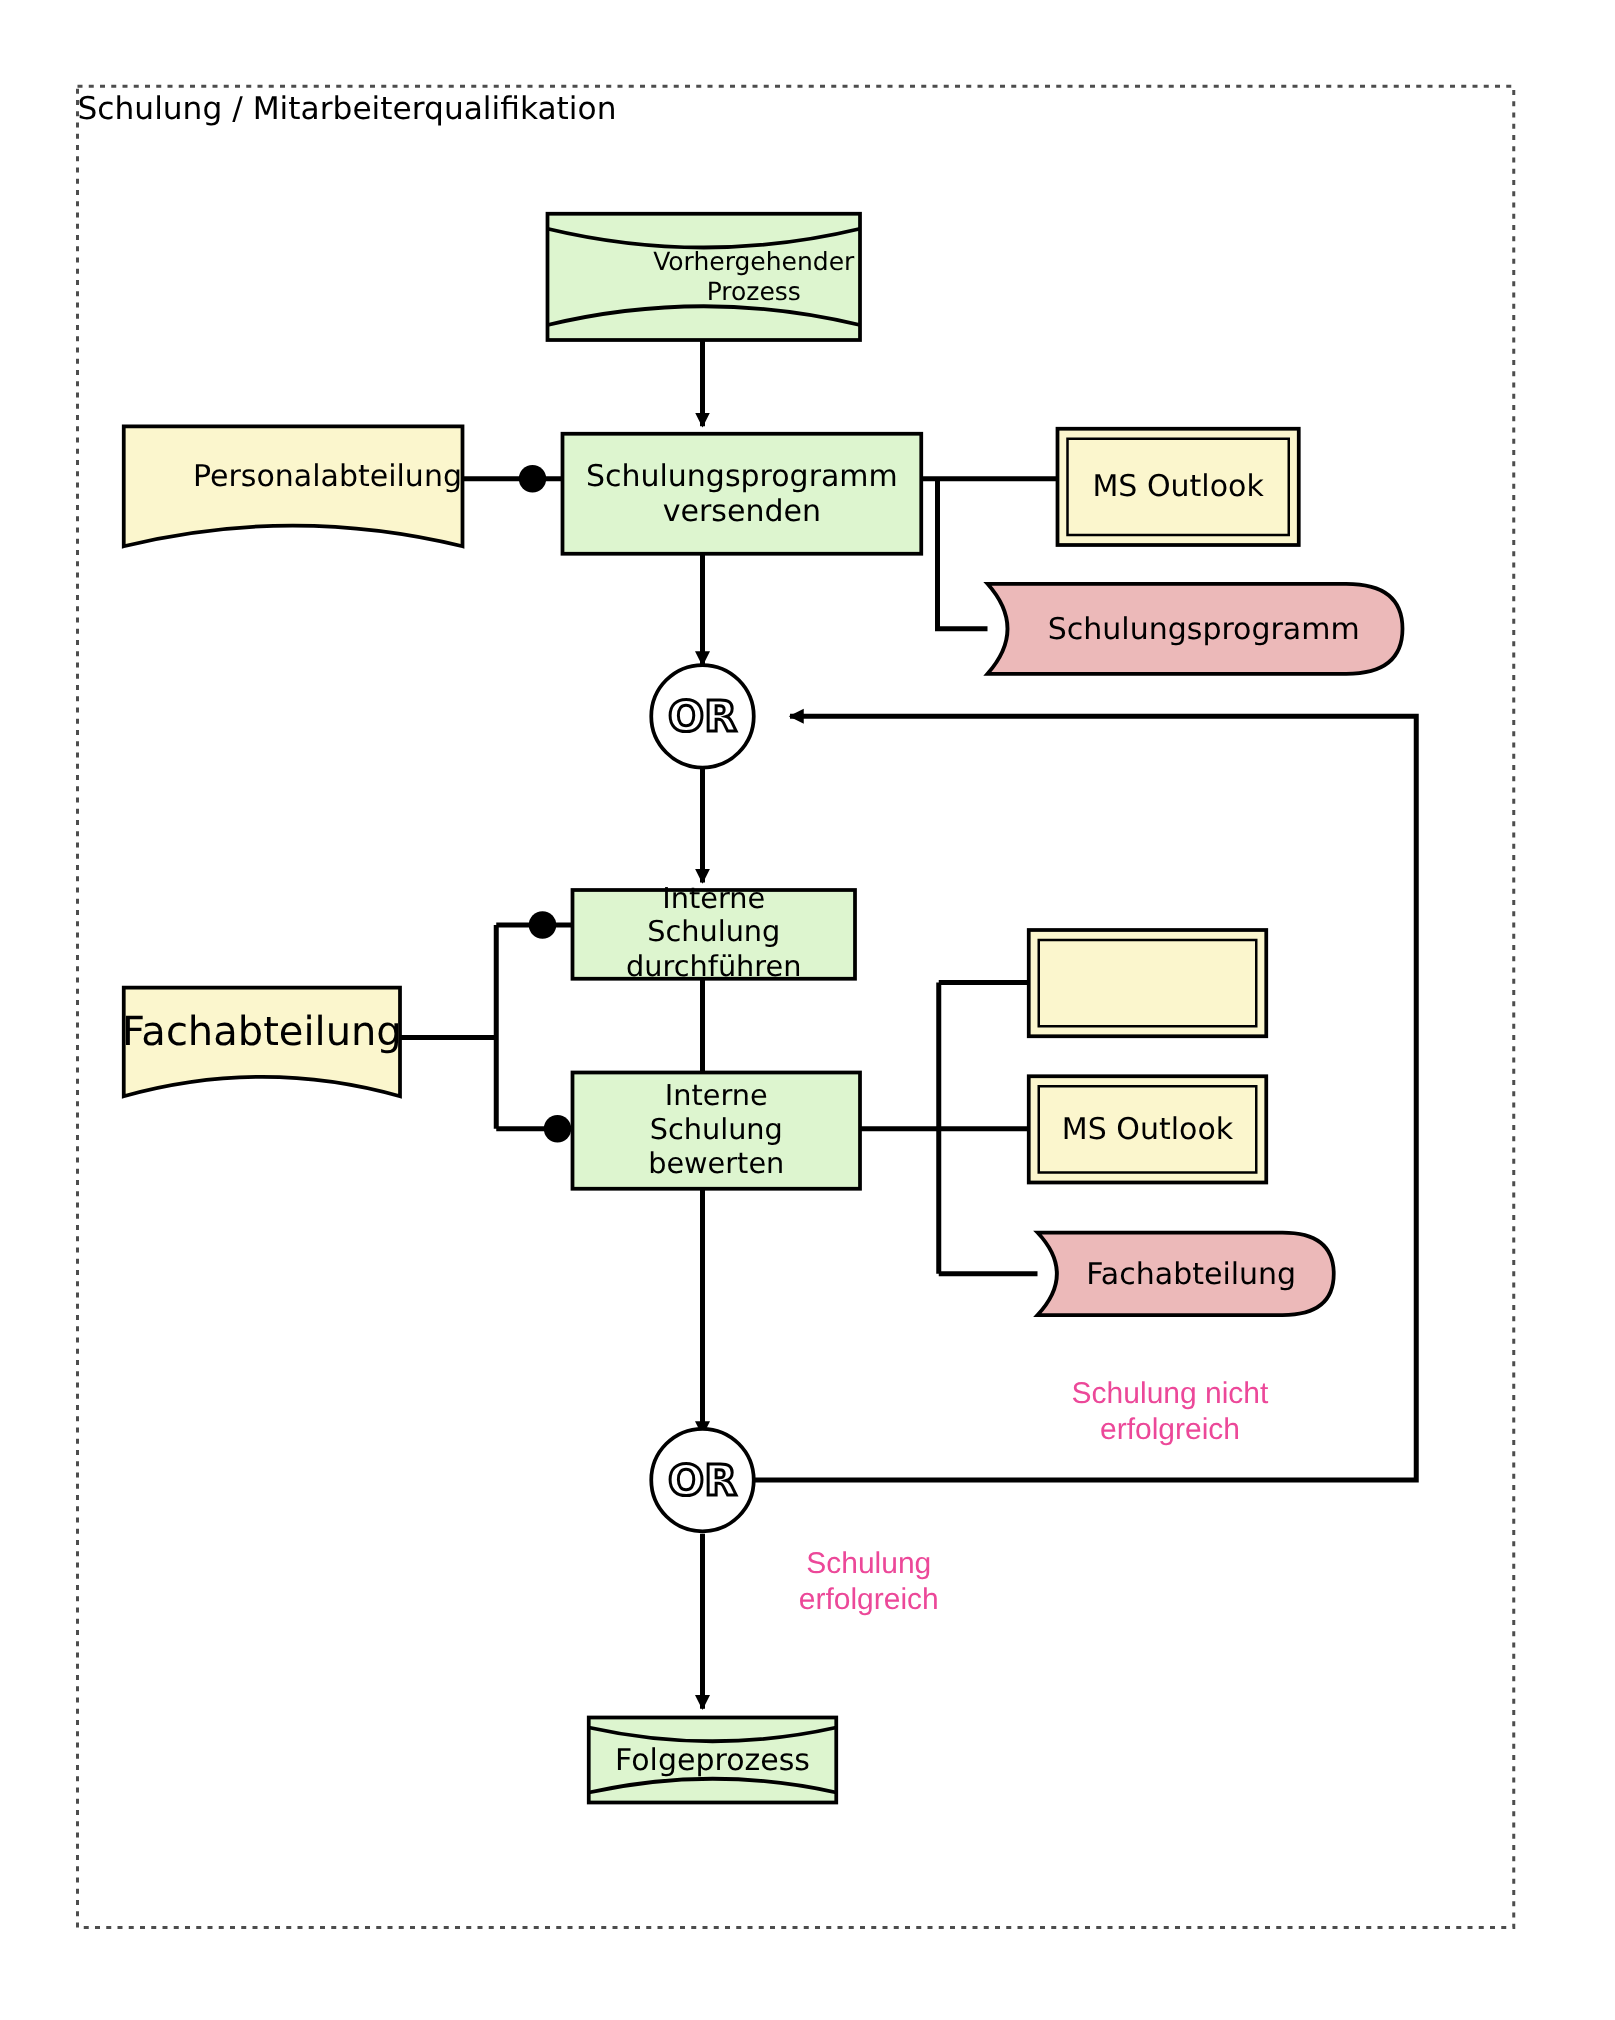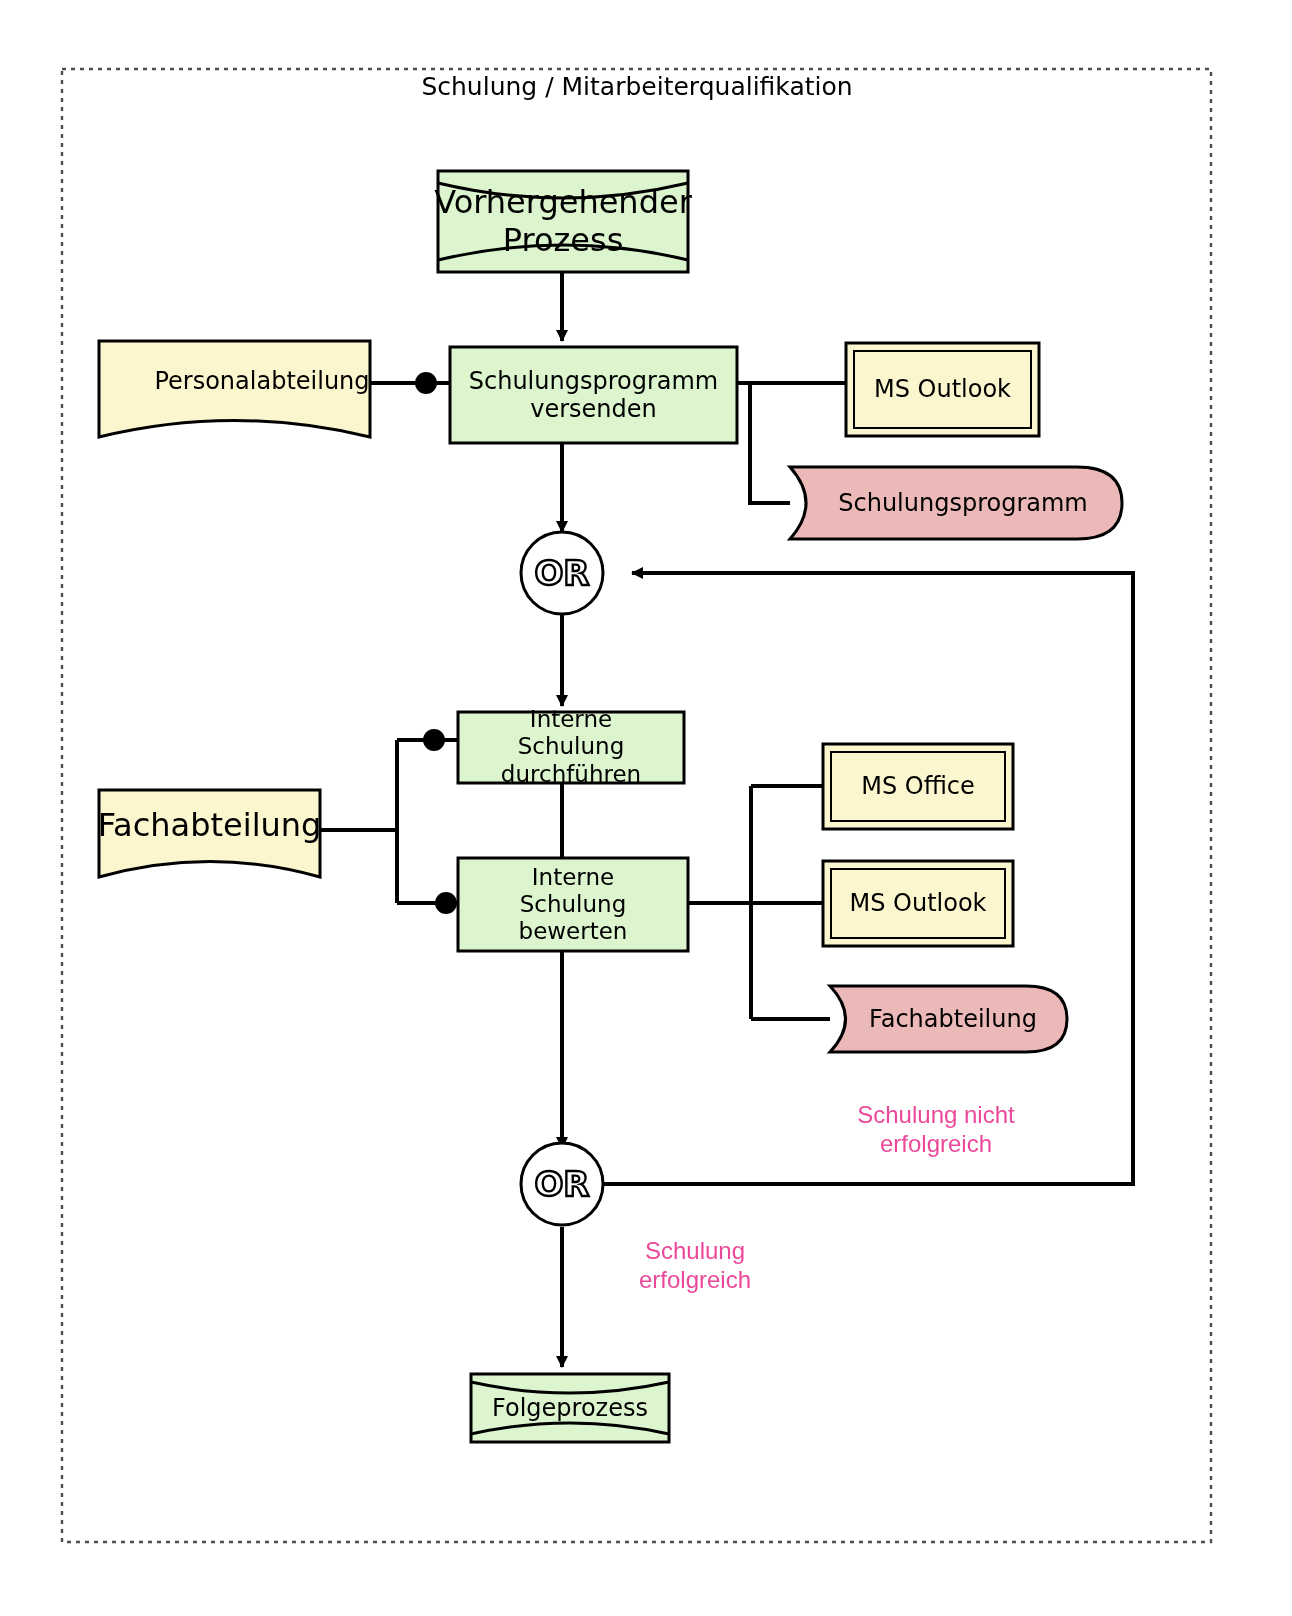--- a/index.html
+++ b/index.html
@@ -43,21 +43,21 @@
     color: #ec4899;
     text-align: center;
     line-height: 1.22;
     white-space: pre-line;
   }
   #pool-title {
     position: absolute;
     left: 62px;
     top: 72px;
     width: 1150px;
-    text-align: center;
+    text-align: left;
     font-size: 25px;
     color: #000000;
     font-family: "DejaVu Sans", sans-serif;
   }
 </style>
 </head>
 <body>
 
 <div id="canvas">
 
@@ -178,21 +178,21 @@
       <path d="M471,1382 Q570,1404 669,1382" fill="none" stroke="#000000" stroke-width="3"></path>
       <path d="M471,1434 Q570,1412 669,1434" fill="none" stroke="#000000" stroke-width="3"></path>
     </g>
 
     <text x="562" y="585" text-anchor="middle" font-family="DejaVu Sans, sans-serif" font-size="34" font-weight="bold" fill="#ffffff" stroke="#000000" stroke-width="2.4">OR</text>
     <text x="562" y="1196" text-anchor="middle" font-family="DejaVu Sans, sans-serif" font-size="34" font-weight="bold" fill="#ffffff" stroke="#000000" stroke-width="2.4">OR</text>
   </svg>
 
   <div id="pool-title">Schulung / Mitarbeiterqualifikation</div>
 
-  <div class="shape-label" style="left:438px; top:178px; width:250px; height:88px; font-size:32px;">Vorhergehender
+  <div class="shape-label" style="left:438px; top:178px; width:250px; height:88px; font-size:20px;padding-left:40px;">Vorhergehender
 Prozess</div>
 
   <div class="shape-label" style="left:99px; top:341px; width:326px; height:80px; font-size:24px;">Personalabteilung</div>
 
   <div class="shape-label" style="left:450px; top:347px; width:287px; height:96px; font-size:24px;">Schulungsprogramm
 versenden</div>
 
   <div class="shape-label" style="left:846px; top:343px; width:193px; height:93px; font-size:24px;">MS Outlook</div>
 
   <div class="shape-label" style="left:818px; top:467px; width:290px; height:72px; font-size:24px;">Schulungsprogramm</div>
@@ -200,21 +200,20 @@
   <div class="shape-label" style="left:99px; top:790px; width:221px; height:72px; font-size:32px;">Fachabteilung</div>
 
   <div class="shape-label" style="left:458px; top:706px; width:226px; height:82px; font-size:23px;">Interne
 Schulung
 durchführen</div>
 
   <div class="shape-label" style="left:458px; top:858px; width:230px; height:93px; font-size:23px;">Interne
 Schulung
 bewerten</div>
 
-  <div class="shape-label" style="left:823px; top:744px; width:190px; height:85px; font-size:24px;">MS Office</div>
 
   <div class="shape-label" style="left:823px; top:861px; width:190px; height:85px; font-size:24px;">MS Outlook</div>
 
   <div class="shape-label" style="left:858px; top:986px; width:190px; height:66px; font-size:24px;">Fachabteilung</div>
 
   <div class="shape-label" style="left:471px; top:1374px; width:198px; height:68px; font-size:24px;">Folgeprozess</div>
 
   <div class="edge-label" style="left:796px; top:1100px; width:280px; font-size:24px;">Schulung nicht
 erfolgreich</div>
 

